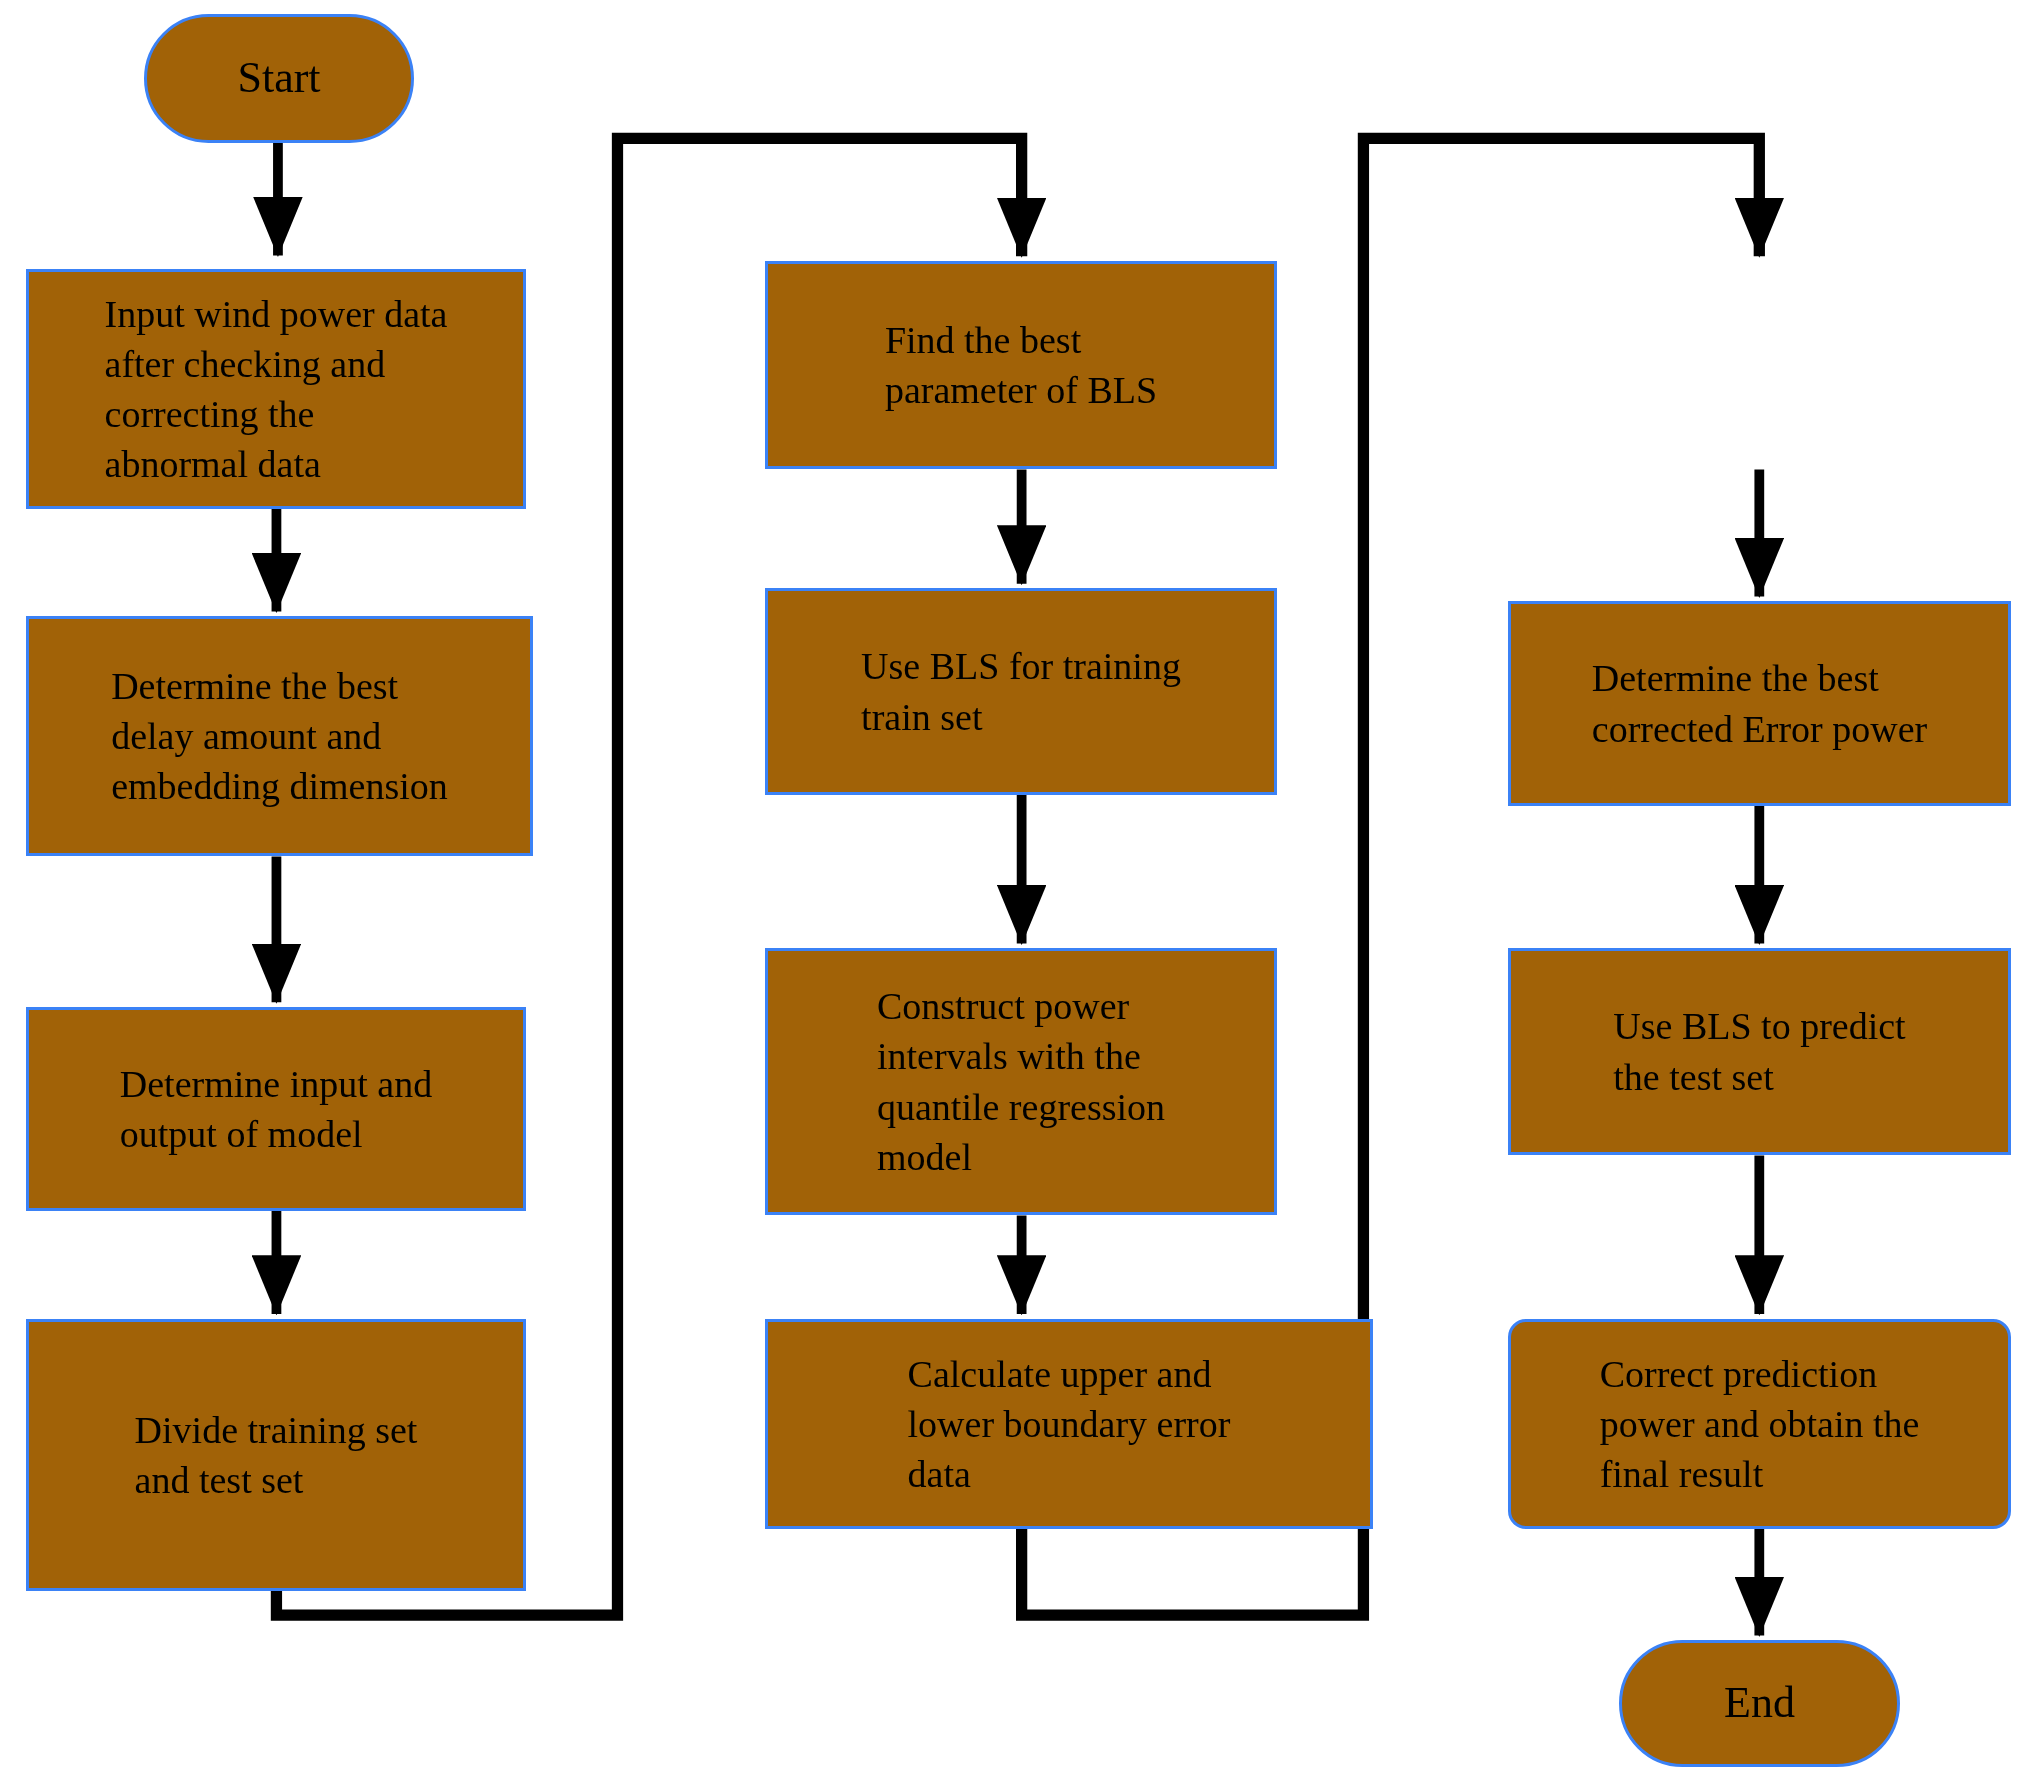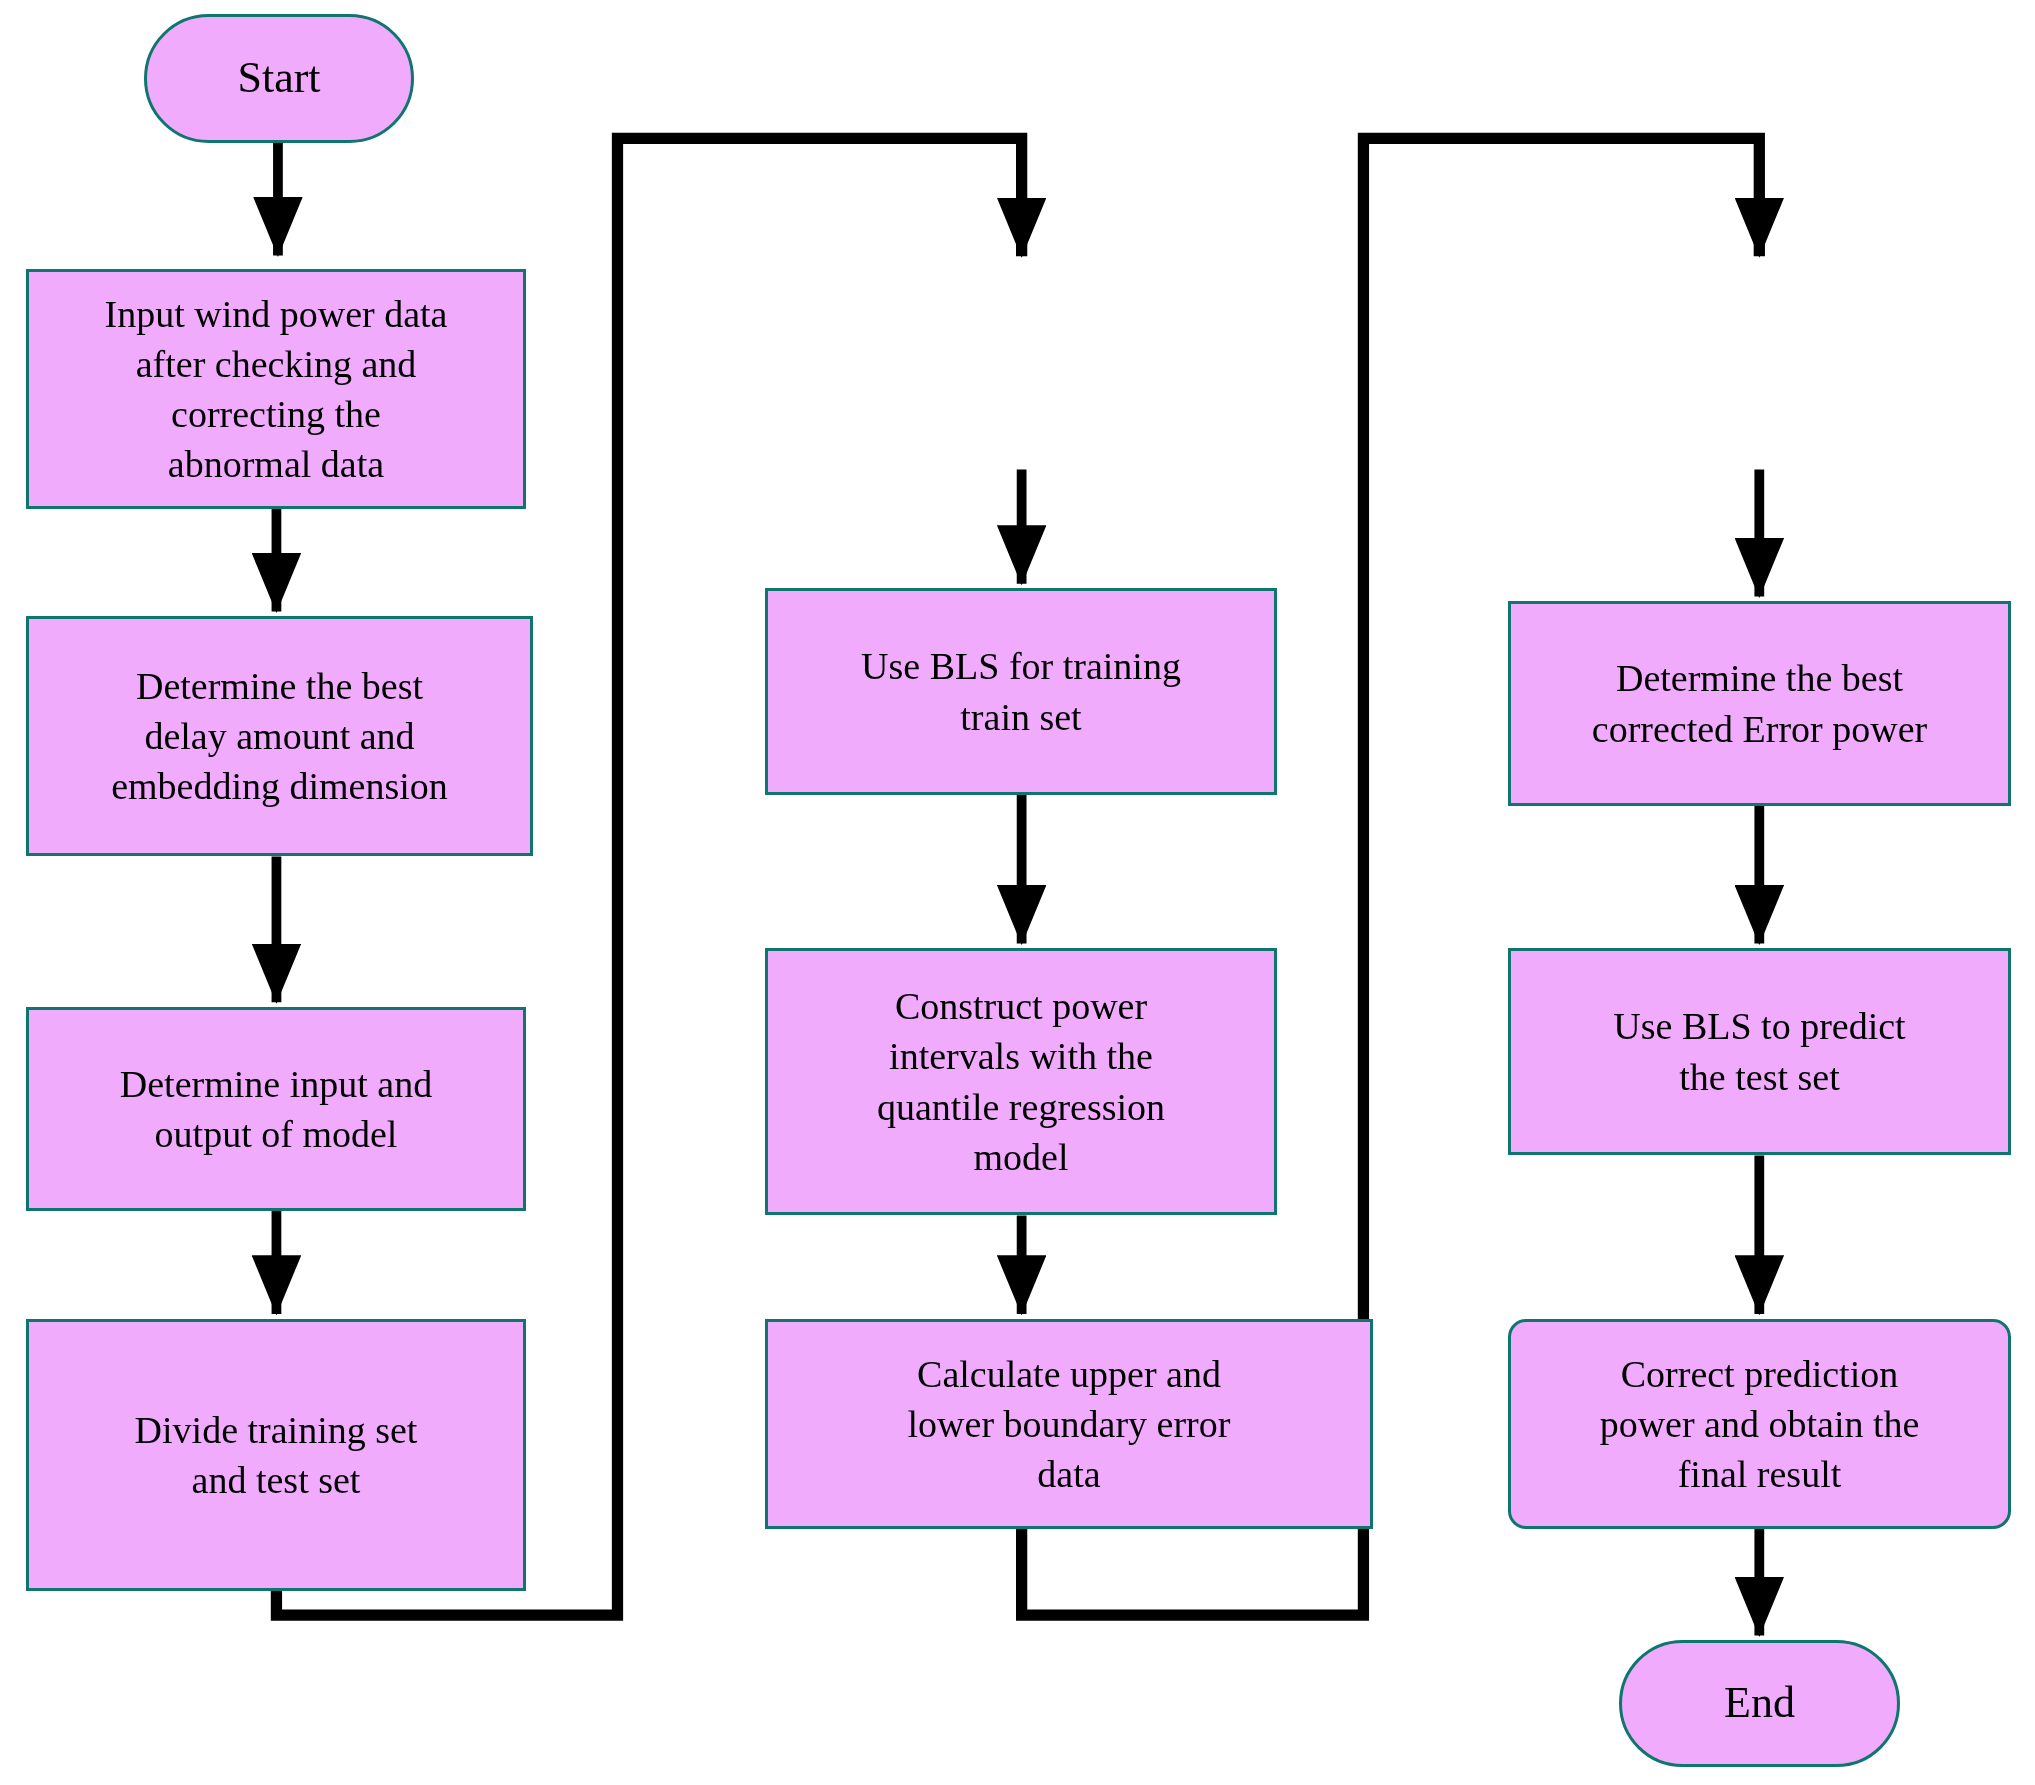--- a/index.html
+++ b/index.html
@@ -26,26 +26,25 @@
   #edges path {
     fill: none;
     stroke: #000000;
     stroke-linejoin: miter;
   }
   .edge-short { stroke-width: 13px; }
   .edge-long  { stroke-width: 15px; }
   .node {
     position: absolute;
     box-sizing: border-box;
-    border: 3px solid #0f766e;
-    background: #f0abfc;
+    border: 3px solid #3b82f6;
+    background: #a16207;
     display: flex;
     align-items: center;
     justify-content: center;
-    text-align: center;
     font-size: 38px;
     line-height: 1.32;
     white-space: pre-wrap;
   }
   .terminator {
     border-radius: 68px;
     font-size: 44px;
   }
   
   #node-start               { left: 144px;  top: 13.5px;   width: 270px; height: 129px; }
@@ -96,20 +95,22 @@
 correcting the
 abnormal data</div>
   <div class="node" id="node-delay-embedding">Determine the best
 delay amount and
 embedding dimension</div>
   <div class="node" id="node-input-output">Determine input and
 output of model</div>
   <div class="node" id="node-divide-sets">Divide training set
 and test set</div>
 
+  <div class="node" id="node-find-bls-param">Find the best
+parameter of BLS</div>
   <div class="node" id="node-bls-train">Use BLS for training
 train set</div>
   <div class="node" id="node-construct-intervals">Construct power
 intervals with the
 quantile regression
 model</div>
   <div class="node" id="node-boundary-error">Calculate upper and
 lower boundary error
 data</div>
 

